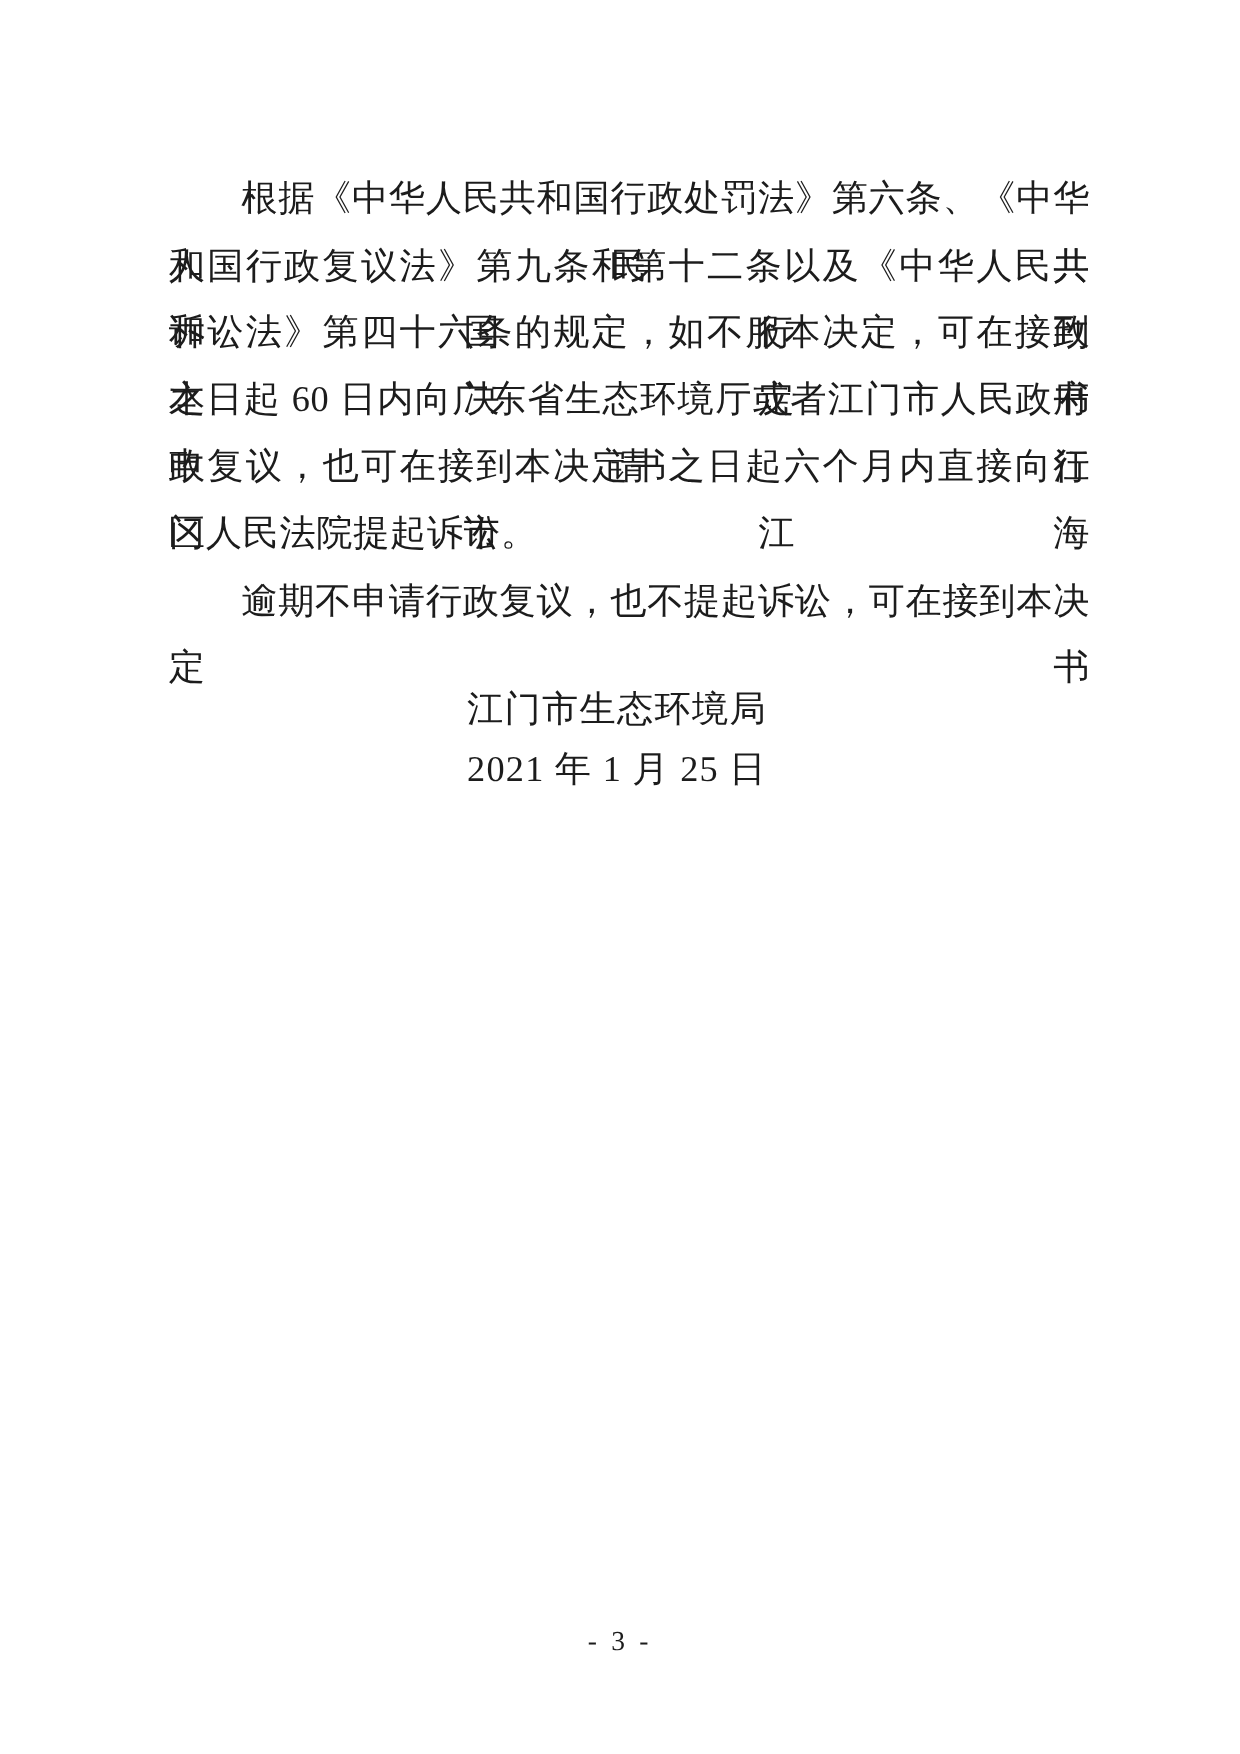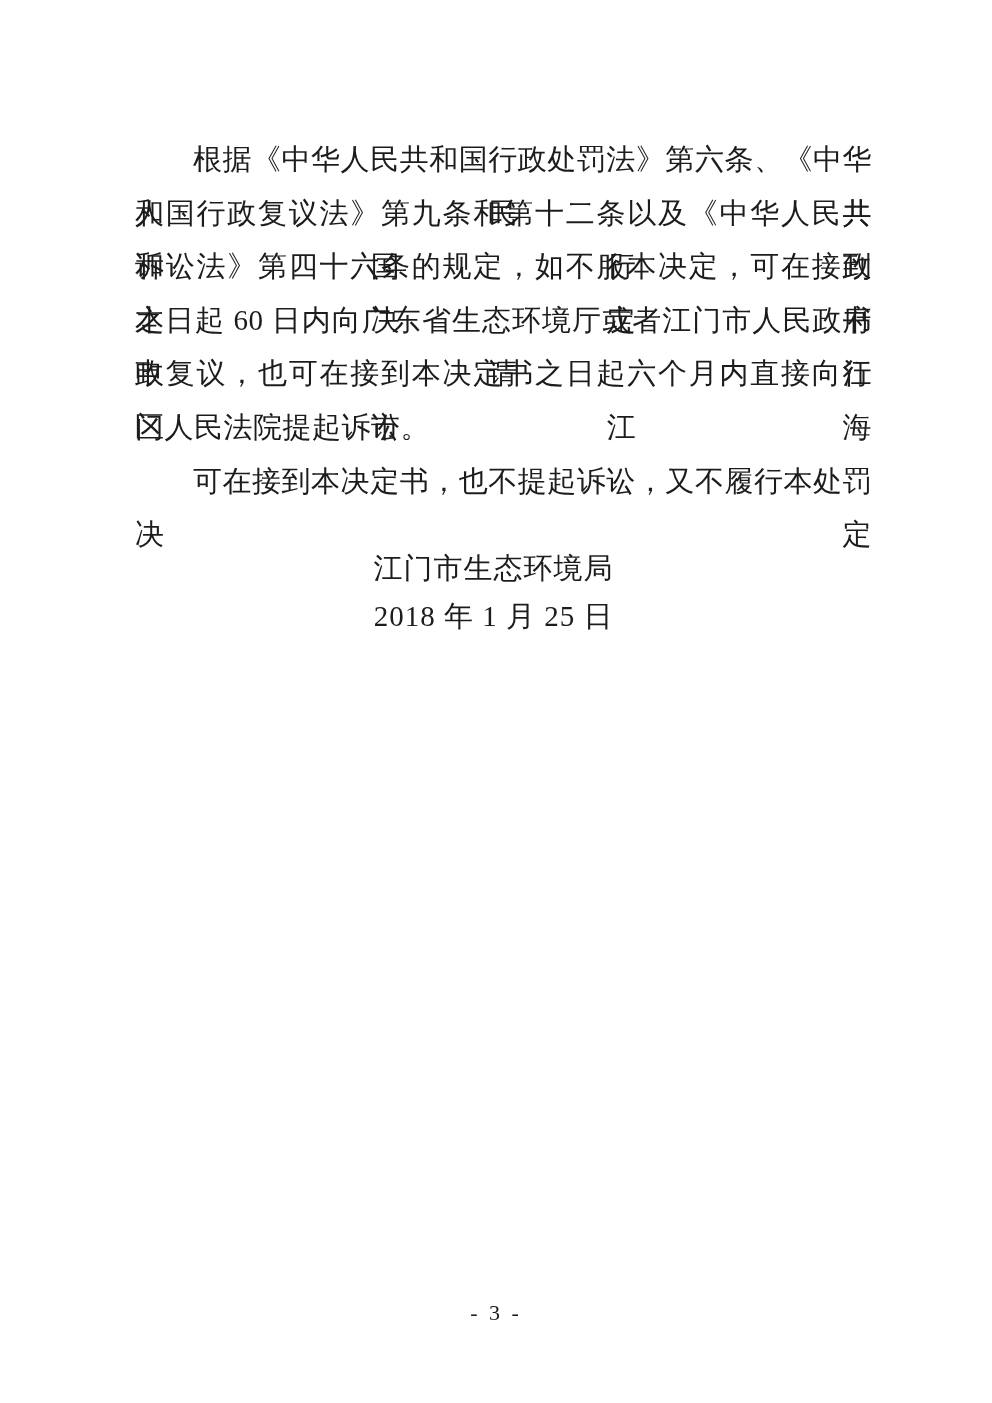--- a/index.html
+++ b/index.html
@@ -78,25 +78,25 @@
     <div>
       <div class="line just indent">根据《中华人民共和国行政处罚法》第六条、《中华人民共</div>
       <div class="line just">和国行政复议法》第九条和第十二条以及《中华人民共和国行政</div>
       <div class="line just">诉讼法》第四十六条的规定，如不服本决定，可在接到本决定书</div>
       <div class="line just">之日起 60 日内向广东省生态环境厅或者江门市人民政府申请行</div>
       <div class="line just">政复议，也可在接到本决定书之日起六个月内直接向江门市江海</div>
       <div class="line">区人民法院提起诉讼。</div>
     </div>
 
     <div>
-      <div class="line just indent">可在接到本决定书，也不提起诉讼，又不履行本处罚决定</div>
+      <div class="line just indent">逾期不申请行政复议，也不提起诉讼，可在接到本决定书</div>
     </div>
 
     <div class="sig-block">
       <div class="sig-line">江门市生态环境局</div>
-      <div class="sig-line">2018 年 1 月 25 日</div>
+      <div class="sig-line">2021 年 1 月 25 日</div>
     </div>
 
   </div>
 
   <div class="page-footer">- 3 -</div>
 
 </div>
 
 </body></html>

